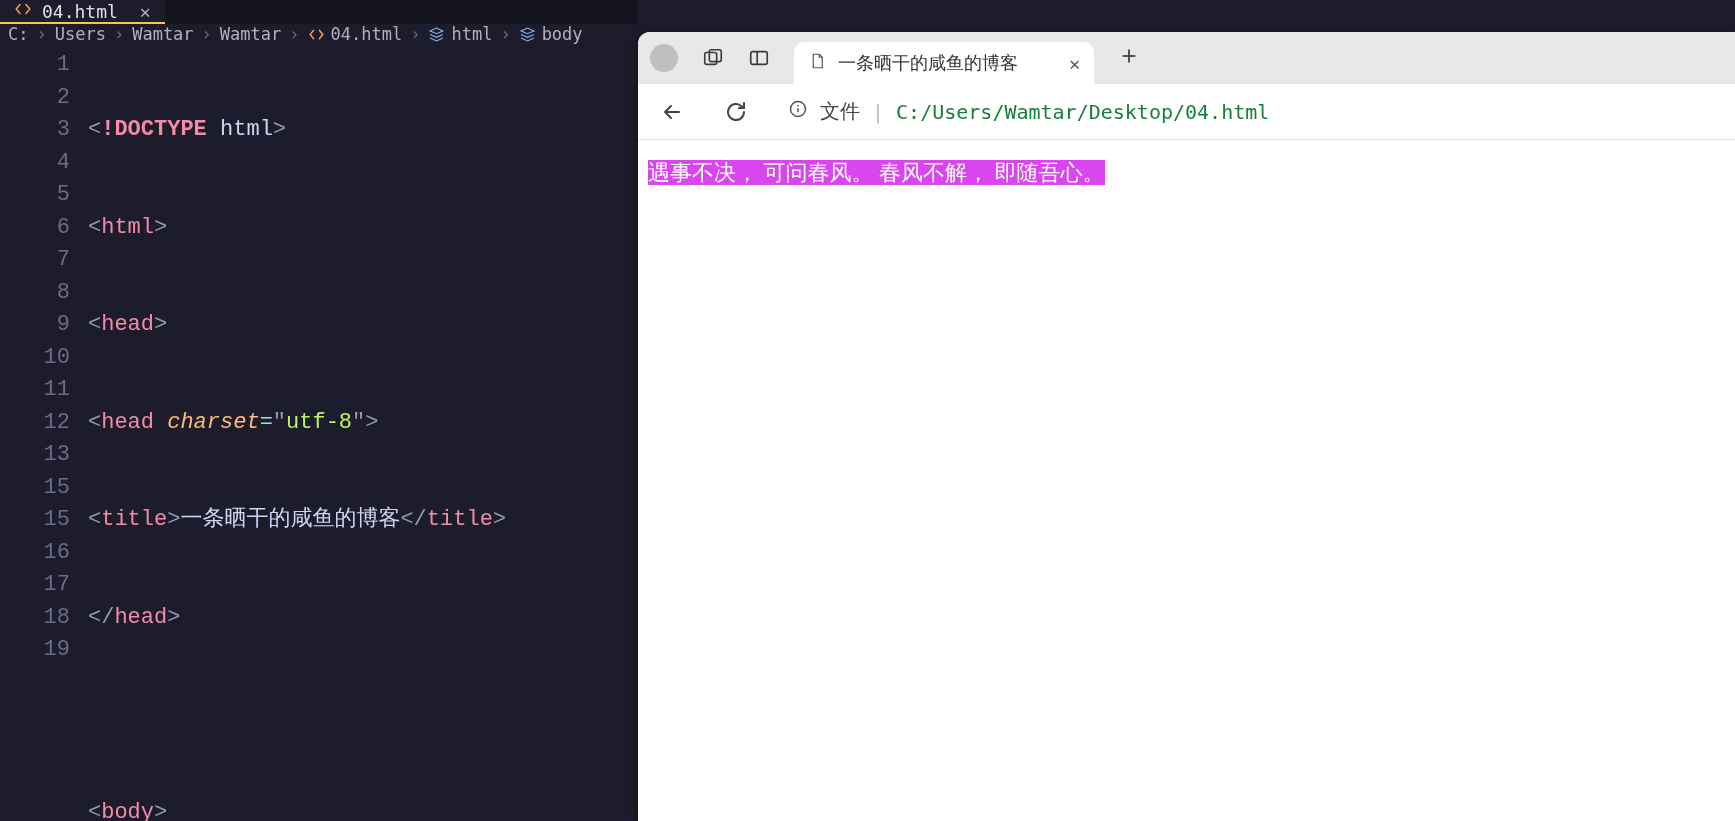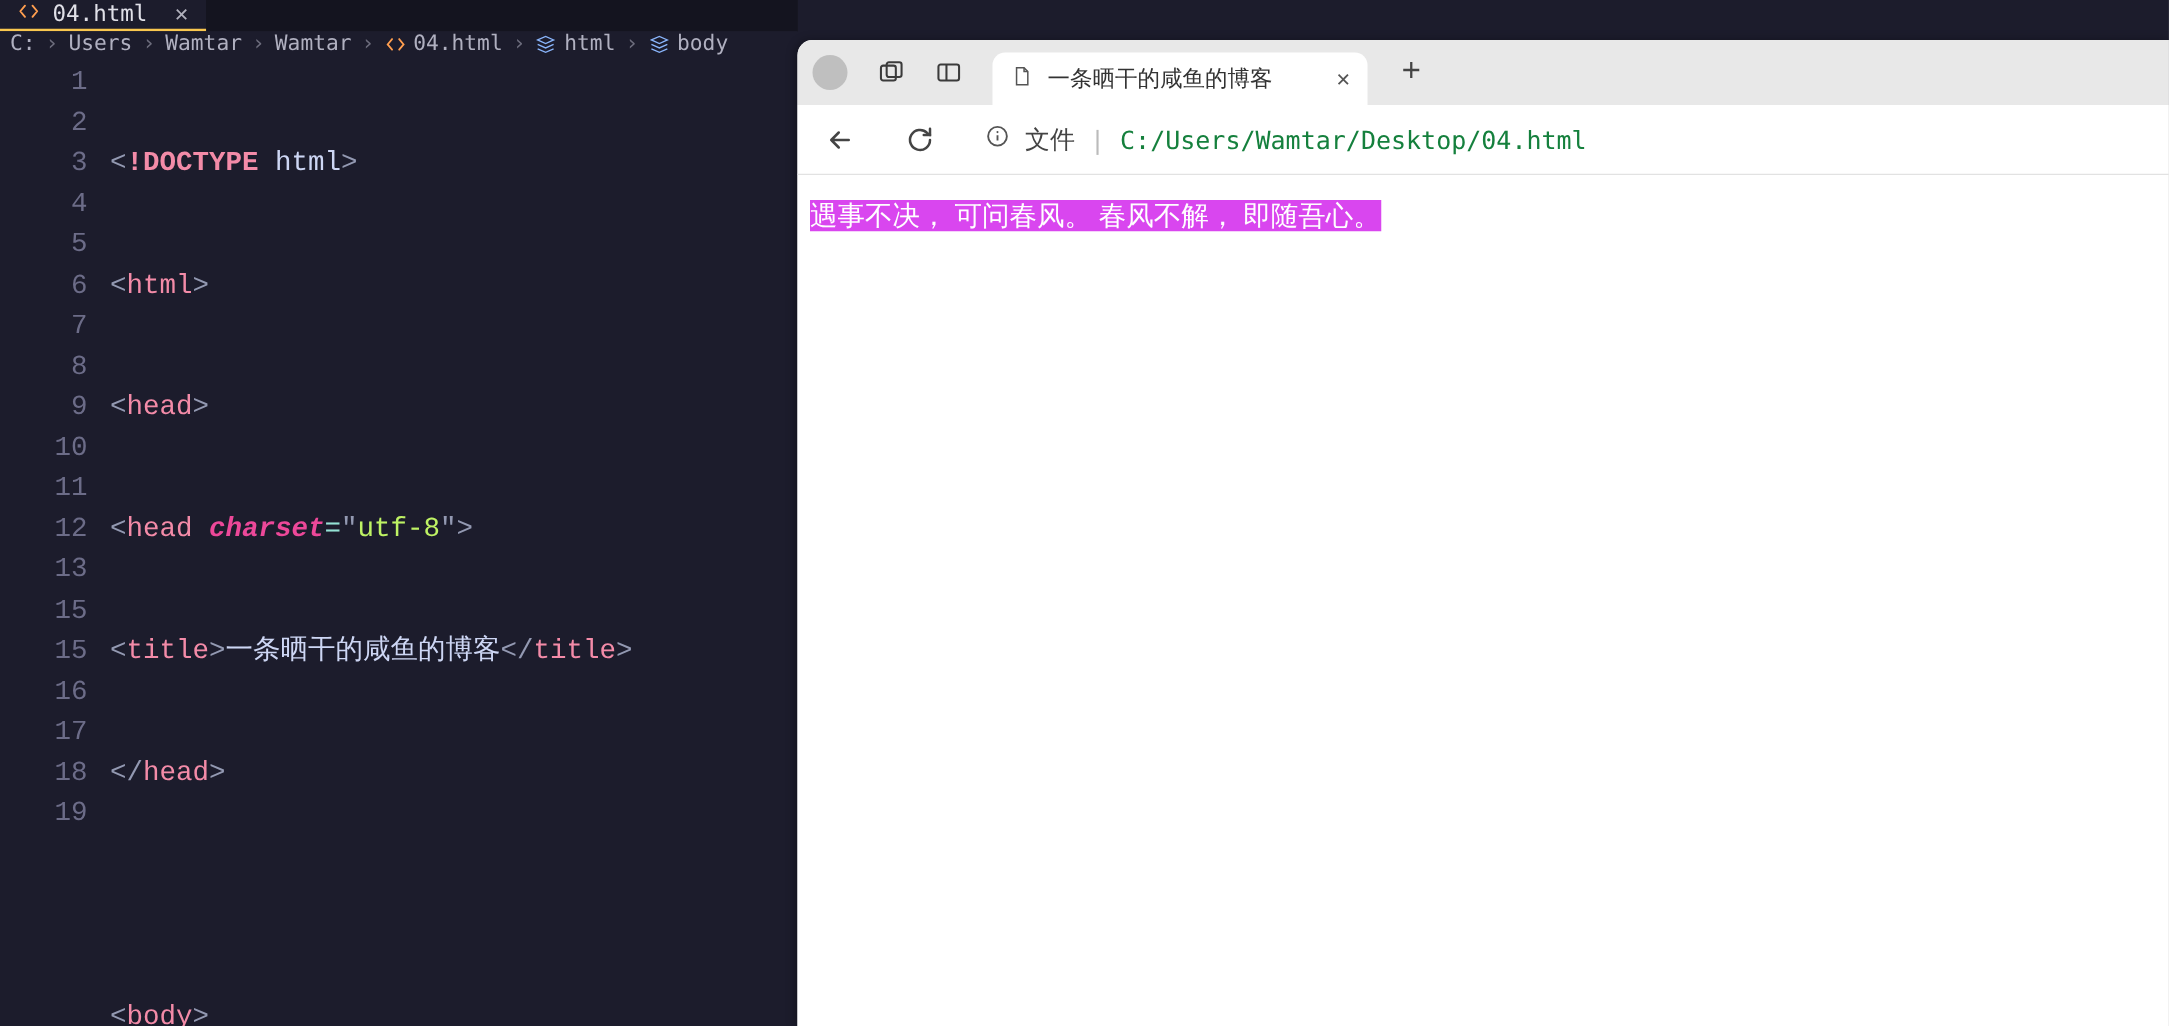--- a/index.html
+++ b/index.html
@@ -24,21 +24,21 @@
   .gutter { width:88px; text-align:right; padding:5px 18px 5px 0; color:#6c6c88; user-select:none; }
   .gutter div { height:32.5px; }
   .code { flex:1; padding:5px 0; white-space:pre; }
   .code-line { height:32.5px; display:flex; align-items:center; white-space:pre;}
 
   
   .delim { color:#9399b2; } 
   .doctype { color:#f38ba8; font-weight:bold; }
   .doctype-kw { color:#cdd6f4; }
   .tagname { color:#f38ba8; }
-  .attrname { color:#ec4899; font-style:italic;font-weight:bold; }
+  .attrname { color:#fdba74; font-style:italic; }
   .attrval { color:#bef264; }
   .text { color:#cdd6f4; }
   .eq { color:#94e2d5; }
 
   
   .browser-pane { position:absolute; left:638px; top:32px; width:1097px; height:789px; background:#fff; border-top-left-radius:12px; box-shadow:-2px 0 8px rgba(0,0,0,.3); display:flex; flex-direction:column; }
 
   .tabstrip { height:52px; background:#e8e8e8; border-top-left-radius:12px; display:flex; align-items:center; padding:0 12px; gap:24px; }
   .avatar { width:28px; height:28px; border-radius:50%; background:#bfbfbf; display:inline-block; }
   .strip-icon { color:#3b3b3b; cursor:pointer; }

